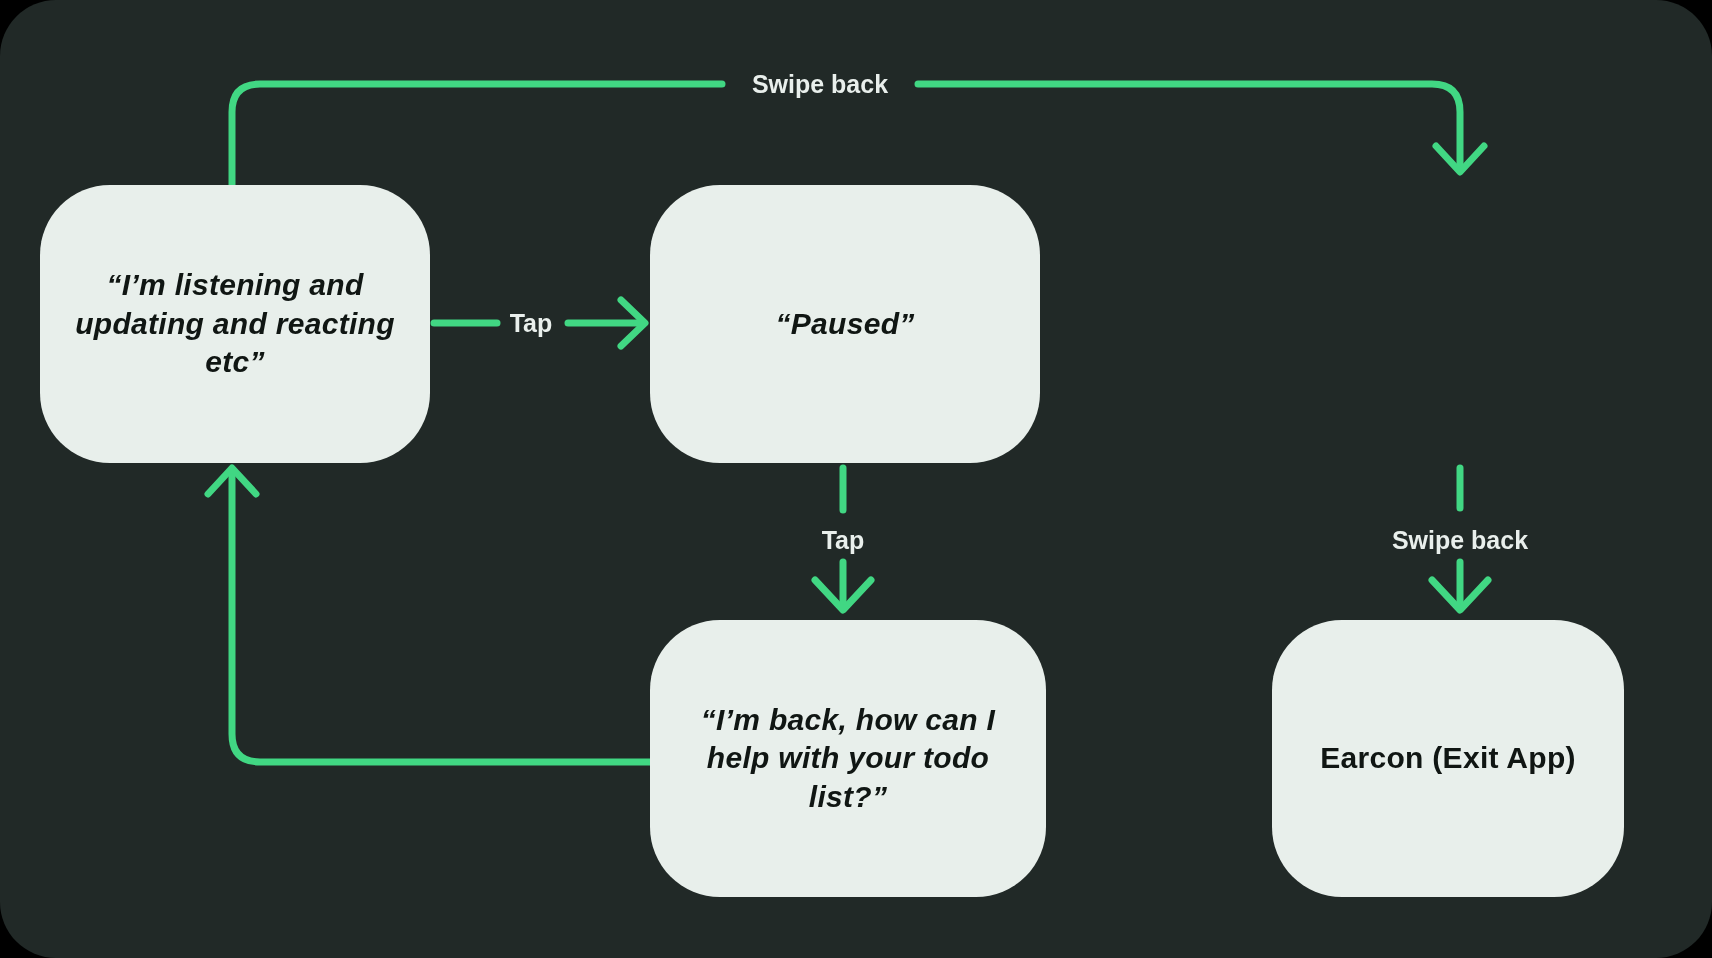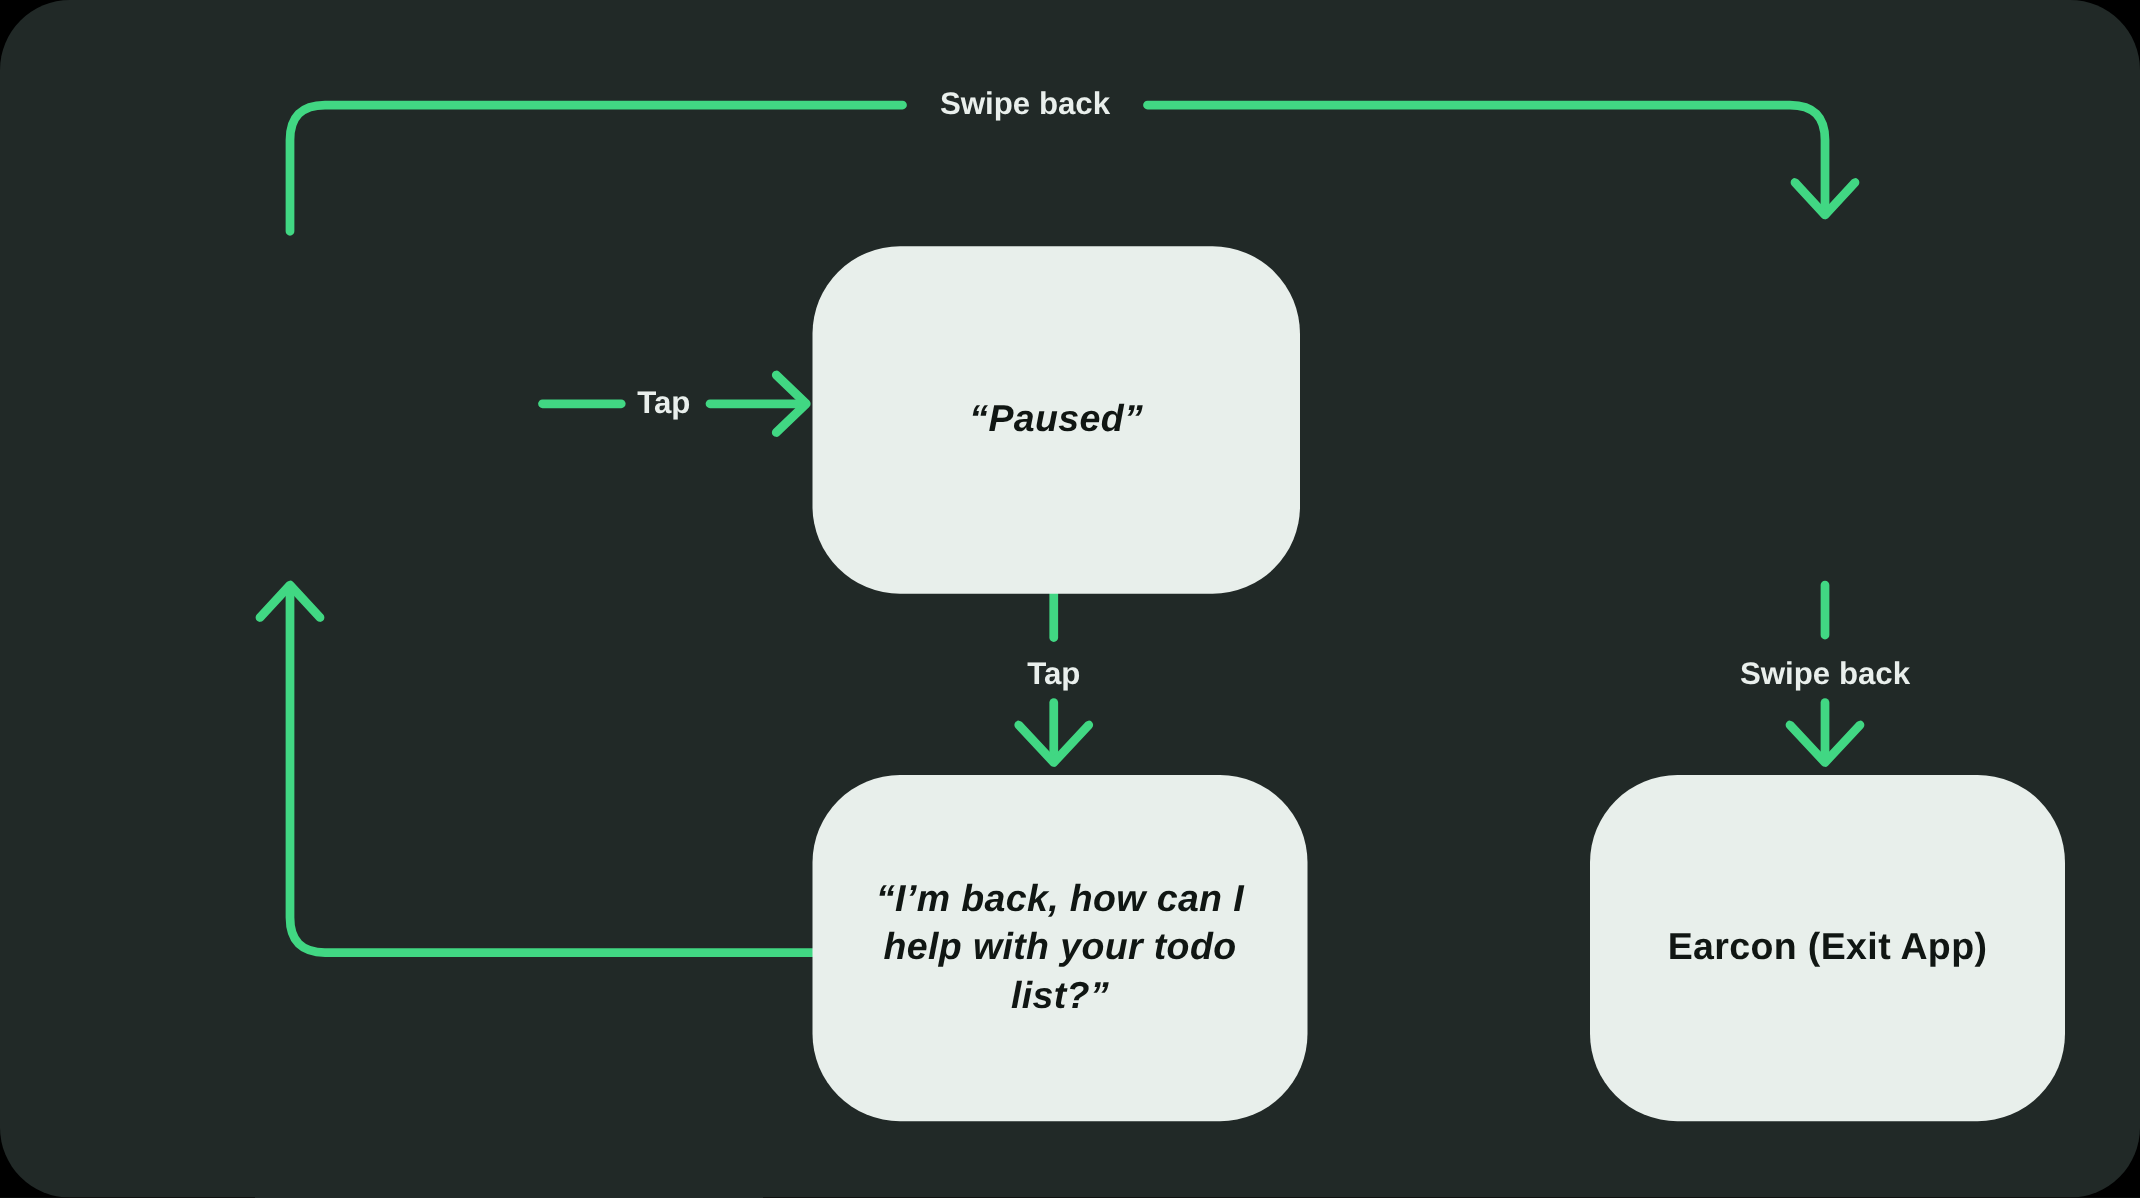--- a/index.html
+++ b/index.html
@@ -45,24 +45,24 @@
     color: var(--node-text);
     font-size: 30px;
     font-weight: bold;
     font-style: italic;
     line-height: 1.28;
     letter-spacing: 0.3px;
   }
   .node .txt { display: inline-block; }
 
   .node-listening    { left: 40px;   top: 185px; width: 390px; height: 278px; }
-  .node-paused       { left: 650px;  top: 197px; width: 390px; height: 278px; justify-content: center; }
+  .node-paused       { left: 650px;  top: 185px; width: 390px; height: 278px; justify-content: center; }
   .node-exit-confirm { left: 1268px; top: 185px; width: 388px; height: 278px; }
   .node-back         { left: 650px;  top: 620px; width: 396px; height: 277px; }
-  .node-earcon       { left: 1272px; top: 620px; width: 380px; height: 277px; font-style: normal; }
+  .node-earcon       { left: 1272px; top: 620px; width: 352px; height: 277px; font-style: normal; }
 
   .node-listening .txt    { max-width: 348px; }
   .node-exit-confirm .txt { max-width: 300px; }
   .node-back .txt         { max-width: 330px; }
 
   .edge-label {
     position: absolute;
     transform: translate(-50%, -50%);
     color: var(--label-text);
     font-size: 25px;
@@ -94,20 +94,23 @@
     <polyline points="815,580 843,610 871,580"></polyline>
 
     <path d="M 1460 468 L 1460 508"></path>
     <path d="M 1460 562 L 1460 608"></path>
     <polyline points="1432,580 1460,610 1488,580"></polyline>
 
     <path d="M 650 762 L 260 762 Q 232 762 232 734 L 232 472"></path>
     <polyline points="208,494 232,468 256,494"></polyline>
   </svg>
 
+  <div class="node node-listening">
+    <span class="txt">“I’m listening and updating and reacting etc”</span>
+  </div>
 
   <div class="node node-paused">
     <span class="txt">“Paused”</span>
   </div>
 
 
   <div class="node node-back">
     <span class="txt">“I’m back, how can I help with your todo list?”</span>
   </div>
 

